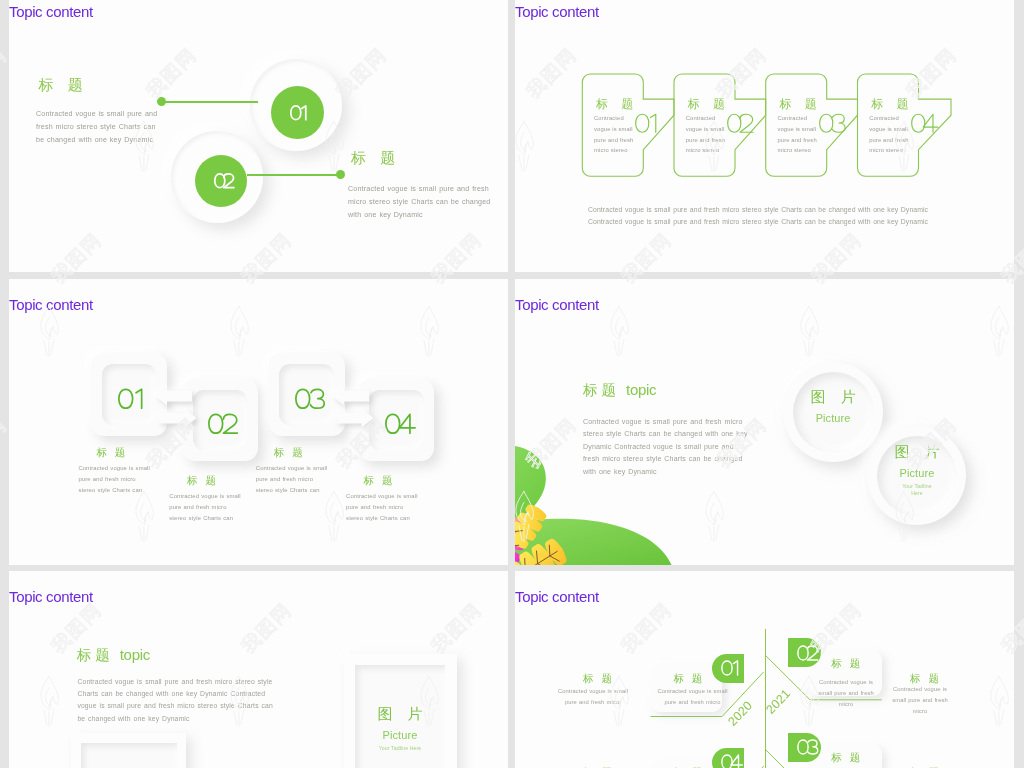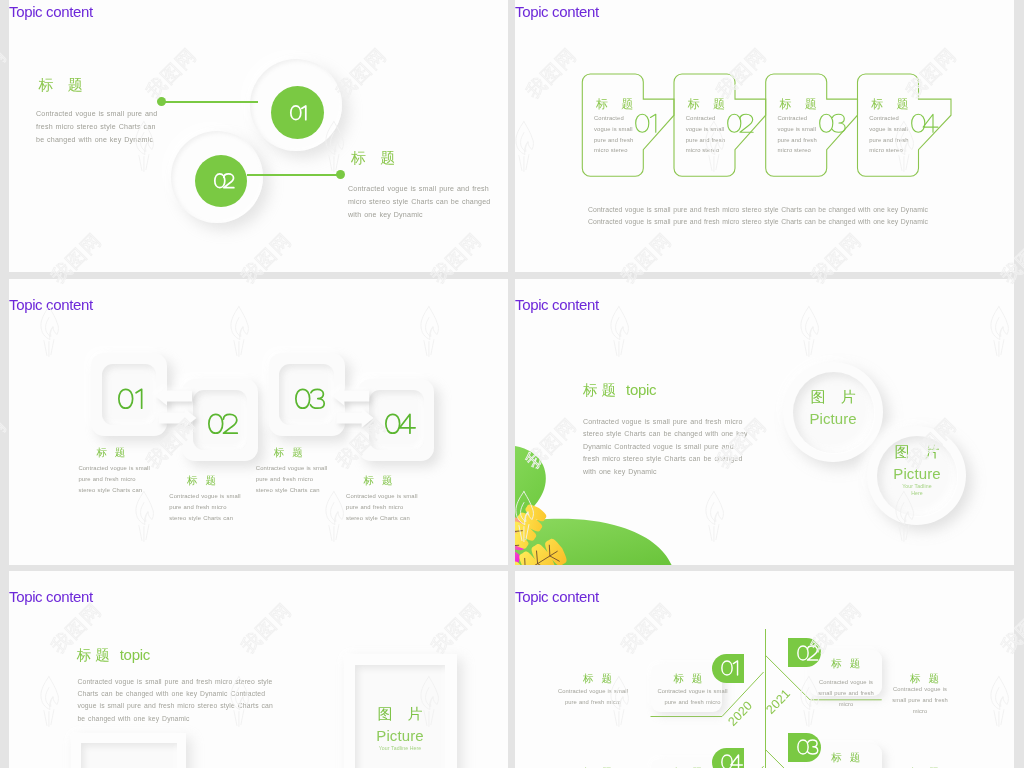--- a/index.html
+++ b/index.html
@@ -47,21 +47,21 @@
   .h4{position:absolute;color:#86c84b;font-size:15px;white-space:nowrap;line-height:17px;}
   .h4 .cn{letter-spacing:0px;font-size:14.5px;word-spacing:0px;}
   .h4 .en{letter-spacing:-0.3px;font-size:15px;margin-left:6px;}
   .body4{position:absolute;color:#a3a39b;font-size:7.05px;line-height:12.6px;letter-spacing:0.15px;word-spacing:0.7px;}
   .pcirc{position:absolute;border-radius:50%;background:#fcfcfc;
      box-shadow: 6px 6px 14px rgba(176,176,176,0.35), -5px -5px 11px rgba(255,255,255,0.95);}
   .pcirc-in{position:absolute;border-radius:50%;background:#fafafa;padding-bottom:10px;box-sizing:border-box;
      box-shadow: inset 4px 4px 8px rgba(186,186,186,0.32), inset -4px -4px 8px rgba(255,255,255,0.98), 1px 1px 2px rgba(255,255,255,0.9);
      display:flex;flex-direction:column;align-items:center;justify-content:center;}
   .pic-cn{color:#7cc244;font-size:15px;letter-spacing:0px;word-spacing:11px;line-height:15px;}
-  .pic-en{color:#8ecb5c;font-size:15px;letter-spacing:0.1px;line-height:13px;margin-top:8px;}
+  .pic-en{color:#8ecb5c;font-size:11px;letter-spacing:0.1px;line-height:13px;margin-top:8px;}
   .pic-tag{color:#a5d383;font-size:5.2px;letter-spacing:0.1px;line-height:6.6px;text-align:center;width:30px;margin-top:3px;}
 
   .pic-tag5{color:#a5d383;font-size:5.2px;letter-spacing:0.1px;line-height:6.6px;margin-top:3px;white-space:nowrap;}
   
   .h5{position:absolute;color:#86c84b;font-size:15px;white-space:nowrap;line-height:17px;}
   .h5 .cn{letter-spacing:0px;font-size:14.5px;}
   .h5 .en{letter-spacing:-0.3px;font-size:15px;margin-left:6px;}
   .body5{position:absolute;color:#a3a39b;font-size:6.8px;line-height:12.45px;letter-spacing:0.15px;word-spacing:0.8px;}
   .frame{position:absolute;background:#fdfdfd;
      box-shadow: 5px 5px 12px rgba(178,178,178,0.33), -4px -4px 9px rgba(255,255,255,0.95);}

